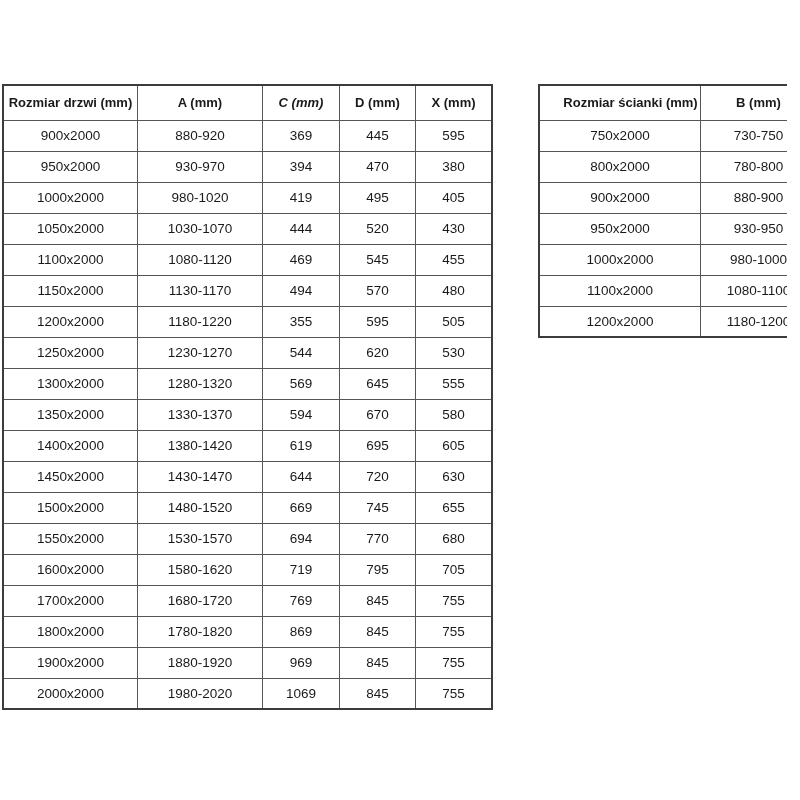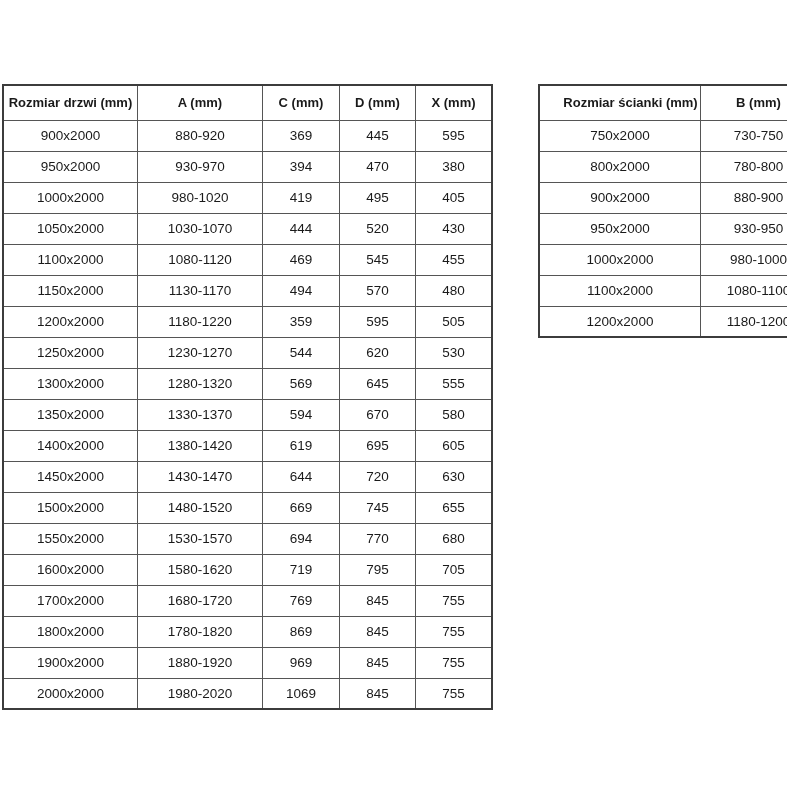--- a/index.html
+++ b/index.html
@@ -54,21 +54,21 @@
     font-weight: bold;
     letter-spacing: 0px;
   }
   .spec-table td {
     font-size: 13.5px;
     font-weight: normal;
   }
   
   #door-table th:nth-child(1) { width: 133px; }
   #door-table th:nth-child(2) { width: 124px; }
-  #door-table th:nth-child(3) { width: 76px; }
+  #door-table th:nth-child(3) { width: 76px; font-style: italic; }
   #door-table th:nth-child(4) { width: 75px; }
   #door-table th:nth-child(5) { width: 75px; }
   
   #wall-table th:nth-child(1) { width: 139px; padding-left: 21px; }
   #wall-table th:nth-child(2) { width: 115px; }
 </style>
 </head>
 <body>
 
 <div class="canvas">
@@ -121,21 +121,21 @@
         <tr>
           <td>1150x2000</td>
           <td>1130-1170</td>
           <td>494</td>
           <td>570</td>
           <td>480</td>
         </tr>
         <tr>
           <td>1200x2000</td>
           <td>1180-1220</td>
-          <td>359</td>
+          <td>355</td>
           <td>595</td>
           <td>505</td>
         </tr>
         <tr>
           <td>1250x2000</td>
           <td>1230-1270</td>
           <td>544</td>
           <td>620</td>
           <td>530</td>
         </tr>

